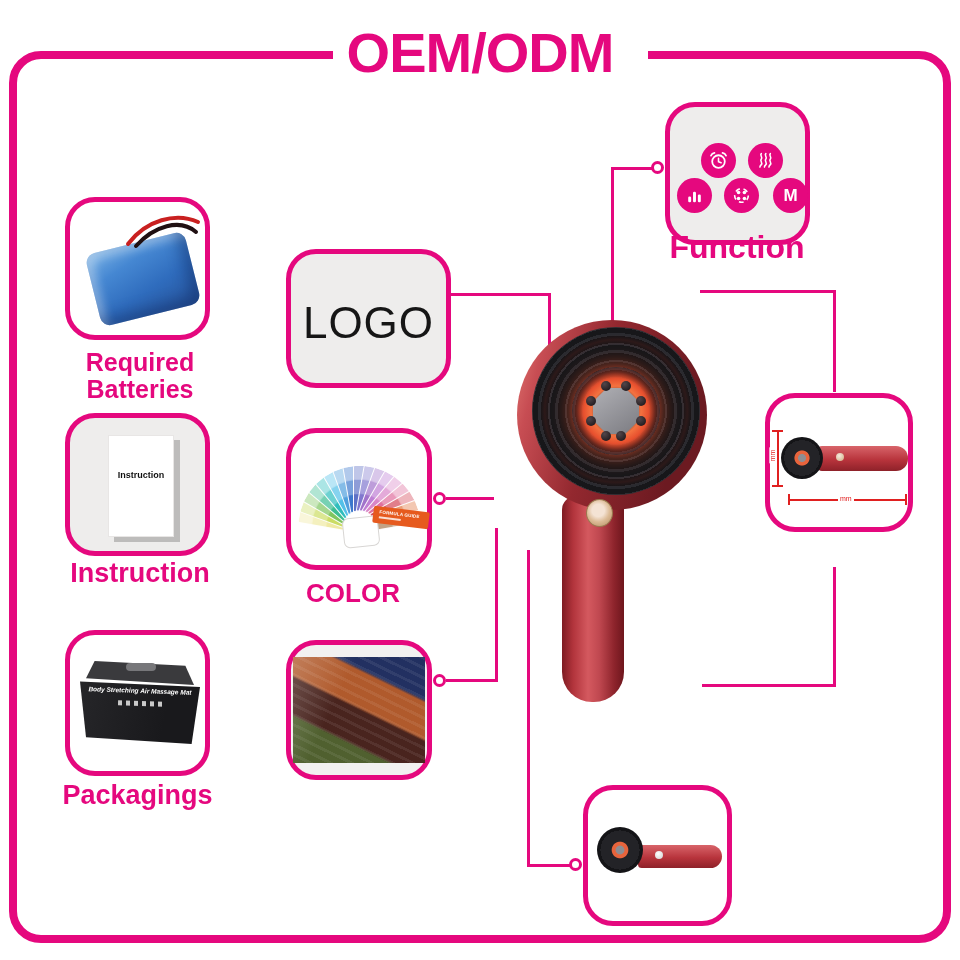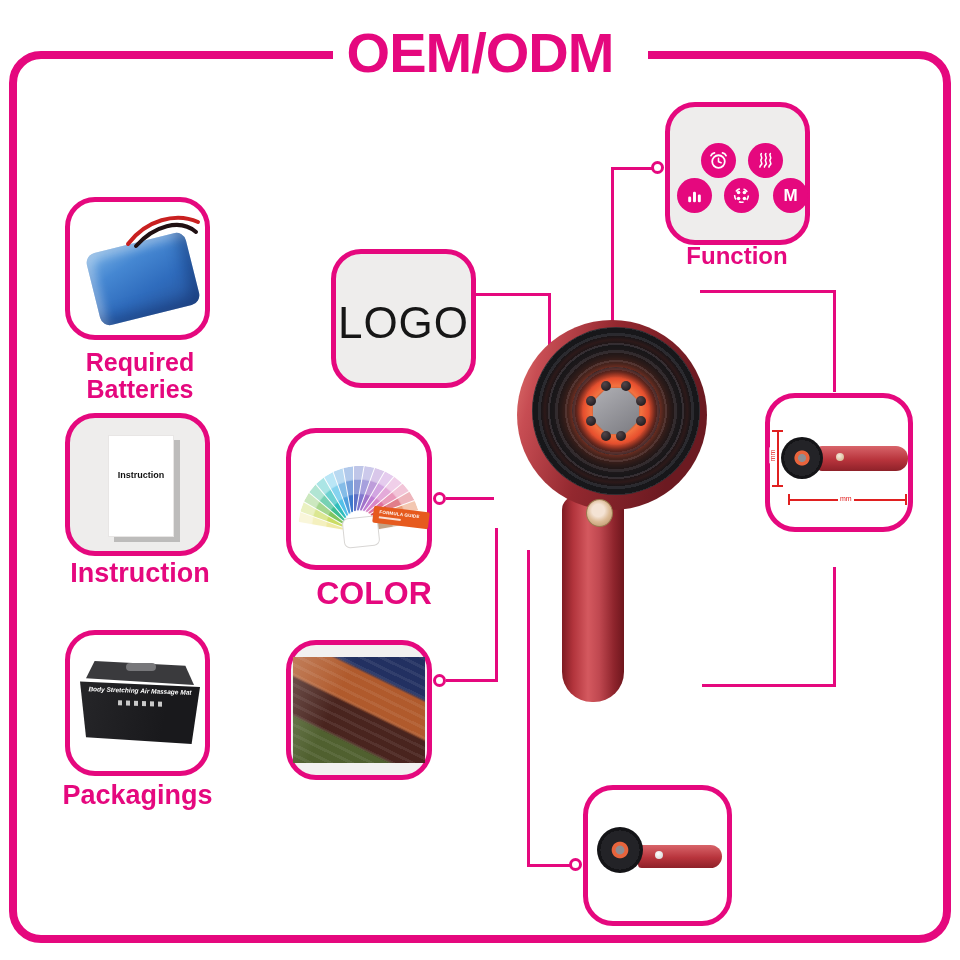--- a/index.html
+++ b/index.html
@@ -175,21 +175,21 @@
     <div class="pkg">
       <div class="pkg-top"></div>
       <div class="pkg-handle"></div>
       <div class="pkg-front"></div>
       <div class="pkg-text">Body Stretching Air Massage Mat</div>
       <div class="pkg-icons"></div>
     </div>
   </div>
   <div class="plabel" style="left:40px;top:782px;width:195px;font-size:27px;">Packagings</div>
 
-  <div class="panel gray" style="left:286px;top:249px;width:145px;height:139px;margin-left:45px;">
+  <div class="panel gray" style="left:286px;top:249px;width:165px;height:139px;">
     <div class="logo-text">LOGO</div>
   </div>
 
   <div class="panel" style="left:286px;top:428px;width:146px;height:142px;">
     <div class="fan">
         <div class="fan-blade" style="transform: rotate(-80deg); background: linear-gradient(to top, rgb(255, 255, 255) 0px, rgb(255, 255, 255) 24%, rgb(239, 233, 162) 26%, rgb(239, 233, 162) 52%, rgb(244, 240, 190) 54%, rgb(244, 240, 190) 76%, rgb(249, 246, 218) 78%, rgb(249, 246, 218) 100%);"></div>
         <div class="fan-blade" style="transform: rotate(-70deg); background: linear-gradient(to top, rgb(255, 255, 255) 0px, rgb(255, 255, 255) 24%, rgb(203, 220, 99) 26%, rgb(203, 220, 99) 52%, rgb(219, 231, 146) 54%, rgb(219, 231, 146) 76%, rgb(234, 241, 193) 78%, rgb(234, 241, 193) 100%);"></div>
         <div class="fan-blade" style="transform: rotate(-60deg); background: linear-gradient(to top, rgb(255, 255, 255) 0px, rgb(255, 255, 255) 24%, rgb(127, 197, 95) 26%, rgb(127, 197, 95) 52%, rgb(165, 214, 143) 54%, rgb(165, 214, 143) 76%, rgb(204, 232, 191) 78%, rgb(204, 232, 191) 100%);"></div>
         <div class="fan-blade" style="transform: rotate(-50deg); background: linear-gradient(to top, rgb(255, 255, 255) 0px, rgb(255, 255, 255) 24%, rgb(60, 189, 146) 26%, rgb(60, 189, 146) 52%, rgb(119, 209, 179) 54%, rgb(119, 209, 179) 76%, rgb(177, 229, 211) 78%, rgb(177, 229, 211) 100%);"></div>
         <div class="fan-blade" style="transform: rotate(-40deg); background: linear-gradient(to top, rgb(255, 255, 255) 0px, rgb(255, 255, 255) 24%, rgb(46, 189, 189) 26%, rgb(46, 189, 189) 52%, rgb(109, 209, 209) 54%, rgb(109, 209, 209) 76%, rgb(171, 229, 229) 78%, rgb(171, 229, 229) 100%);"></div>
@@ -202,21 +202,21 @@
         <div class="fan-blade" style="transform: rotate(30deg); background: linear-gradient(to top, rgb(255, 255, 255) 0px, rgb(255, 255, 255) 24%, rgb(191, 127, 212) 26%, rgb(191, 127, 212) 52%, rgb(210, 165, 225) 54%, rgb(210, 165, 225) 76%, rgb(229, 204, 238) 78%, rgb(229, 204, 238) 100%);"></div>
         <div class="fan-blade" style="transform: rotate(40deg); background: linear-gradient(to top, rgb(255, 255, 255) 0px, rgb(255, 255, 255) 24%, rgb(217, 134, 200) 26%, rgb(217, 134, 200) 52%, rgb(228, 170, 217) 54%, rgb(228, 170, 217) 76%, rgb(240, 207, 233) 78%, rgb(240, 207, 233) 100%);"></div>
         <div class="fan-blade" style="transform: rotate(50deg); background: linear-gradient(to top, rgb(255, 255, 255) 0px, rgb(255, 255, 255) 24%, rgb(223, 111, 158) 26%, rgb(223, 111, 158) 52%, rgb(233, 154, 187) 54%, rgb(233, 154, 187) 76%, rgb(242, 197, 216) 78%, rgb(242, 197, 216) 100%);"></div>
         <div class="fan-blade" style="transform: rotate(60deg); background: linear-gradient(to top, rgb(255, 255, 255) 0px, rgb(255, 255, 255) 24%, rgb(212, 71, 88) 26%, rgb(212, 71, 88) 52%, rgb(225, 126, 138) 54%, rgb(225, 126, 138) 76%, rgb(238, 181, 188) 78%, rgb(238, 181, 188) 100%);"></div>
         <div class="fan-blade" style="transform: rotate(70deg); background: linear-gradient(to top, rgb(255, 255, 255) 0px, rgb(255, 255, 255) 24%, rgb(224, 116, 60) 26%, rgb(224, 116, 60) 52%, rgb(233, 158, 119) 54%, rgb(233, 158, 119) 76%, rgb(243, 199, 177) 78%, rgb(243, 199, 177) 100%);"></div>
         <div class="fan-blade" style="transform: rotate(80deg); background: linear-gradient(to top, rgb(255, 255, 255) 0px, rgb(255, 255, 255) 24%, rgb(194, 162, 132) 26%, rgb(194, 162, 132) 52%, rgb(212, 190, 169) 54%, rgb(212, 190, 169) 76%, rgb(231, 218, 206) 78%, rgb(231, 218, 206) 100%);"></div>
       </div>
     <div class="fan-base"></div>
     <div class="fan-card">FORMULA GUIDE</div>
   </div>
-  <div class="plabel" style="left:304px;top:580px;width:140px;font-size:32px;">COLOR</div>
+  <div class="plabel" style="left:283px;top:580px;width:140px;font-size:26px;">COLOR</div>
 
   <div class="panel" style="left:286px;top:640px;width:146px;height:140px;background:#f2f1f0;">
     <div class="material-photo" style="background: linear-gradient(206deg, rgb(34, 48, 97) 0px, rgb(34, 48, 97) 25%, rgb(176, 90, 44) 27%, rgb(176, 90, 44) 48%, rgb(73, 36, 30) 50%, rgb(73, 36, 30) 71%, rgb(80, 96, 47) 73%, rgb(80, 96, 47) 100%);">
       <div class="material-sheen"></div>
     </div>
   </div>
 
   <div class="panel gray" style="left:665px;top:102px;width:145px;height:143px;">
     <div class="fn-circle" style="left:31px;top:36px;">
       <svg width="21" height="21" viewBox="0 0 20 20">
@@ -246,21 +246,21 @@
         <circle cx="7.2" cy="7.2" r="1.7" fill="#fff"></circle>
         <circle cx="12.8" cy="7.2" r="1.7" fill="#fff"></circle>
         <circle cx="7.2" cy="12.8" r="1.7" fill="#fff"></circle>
         <circle cx="12.8" cy="12.8" r="1.7" fill="#fff"></circle>
       </svg>
     </div>
     <div class="fn-circle" style="left:103px;top:71px;">
       <span class="mode-letter">M</span>
     </div>
   </div>
-  <div class="plabel" style="left:662px;top:242px;width:150px;font-size:24px;">Function</div>
+  <div class="plabel" style="left:662px;top:234px;width:150px;font-size:32px;">Function</div>
 
   <div class="panel" style="left:765px;top:393px;width:148px;height:139px;"></div>
   <div>
     <div class="mini-handle" style="left:818px;top:446px;width:90px;height:25px;z-index:3;"></div>
     <div class="mini-dot" style="left:836px;top:453px;width:8px;height:8px;z-index:4;position:absolute;"></div>
     <div class="mini-head" style="left:781px;top:437px;width:42px;height:42px;z-index:4;"></div>
   </div>
   <div>
     <div class="dim" style="left:777px;top:431px;width:1.5px;height:55px;"></div>
     <div class="dim" style="left:772px;top:430px;width:11px;height:1.5px;"></div>

